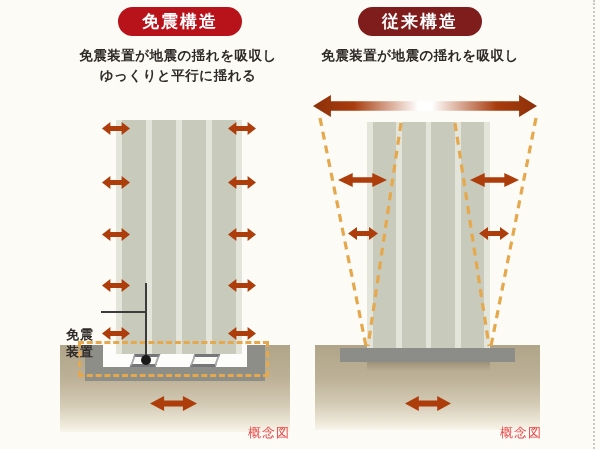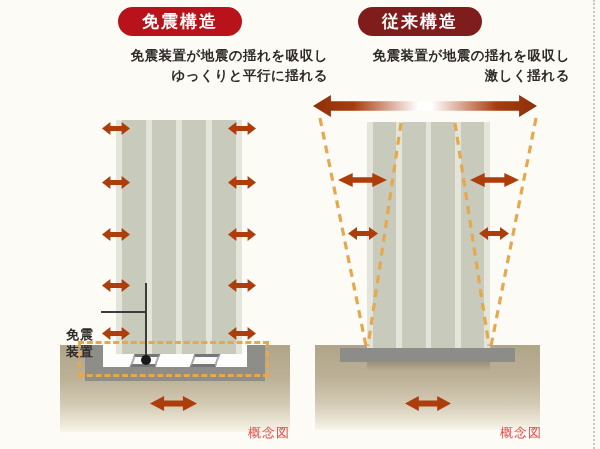--- a/index.html
+++ b/index.html
@@ -14,21 +14,21 @@
   
   .badge{
     position:absolute;width:124px;height:29px;line-height:29px;border-radius:15px;
     text-align:center;color:#fff;font-size:17px;font-weight:bold;letter-spacing:2px;
   }
   .badge.red{background:#b8121a;}
   .badge.gray{background:#7f1d1d;}
 
   
   .desc{
-    position:absolute;width:300px;text-align:right;
+    position:absolute;width:300px;text-align:center;
     font-size:13.5px;line-height:20px;color:#2e2a28;letter-spacing:.5px;font-weight:bold;
   }
 
   
   .building{
     position:absolute;
     background:linear-gradient(to right,
       #e3e5da 0 4.8%, #c8cbbc 4.8% 23.8%, #e3e5da 23.8% 28.6%,
       #c8cbbc 28.6% 47.6%, #e3e5da 47.6% 52.4%, #c8cbbc 52.4% 71.4%,
       #e3e5da 71.4% 76.2%, #c8cbbc 76.2% 95.2%, #e3e5da 95.2% 100%);
@@ -125,21 +125,20 @@
     <div class="dot" style="left:141px;top:355px;"></div>
 
     <div class="caption" style="left:210px;top:424px;">概念図</div>
   </section>
 
   <section class="layer">
     <div class="badge gray" style="left:358px;top:7px;">従来構造</div>
 
     <div class="desc" style="left:270px;top:46px;">
       <div>免震装置が地震の揺れを吸収し</div>
-      <div>激しく揺れる</div>
     </div>
 
     <div class="ar big" style="left:313px;top:95px;width:224px;height:22px;"></div>
 
     <div class="ground" style="left:315px;top:345px;width:225px;height:85px;"></div>
     <div class="slab" style="left:340px;top:348px;width:175px;height:14px;"></div>
     <div class="slab-shadow" style="left:367px;top:362px;width:123px;height:9px;"></div>
 
     <div class="building" style="left:367px;top:122px;width:123px;height:226px;"></div>
 

